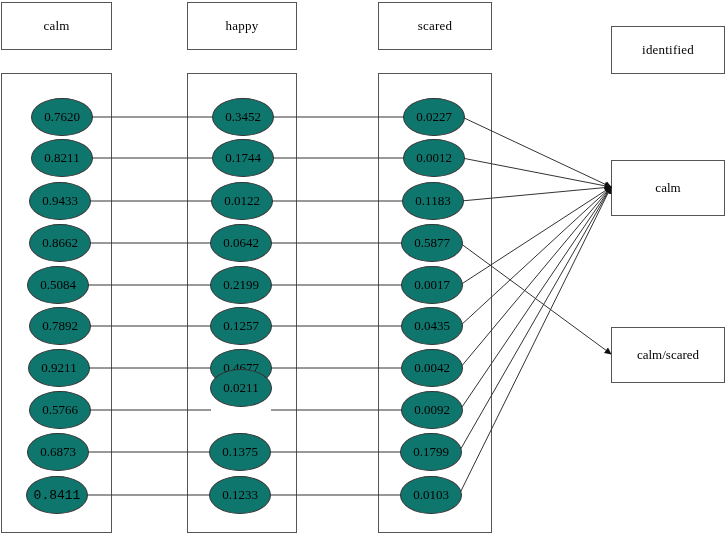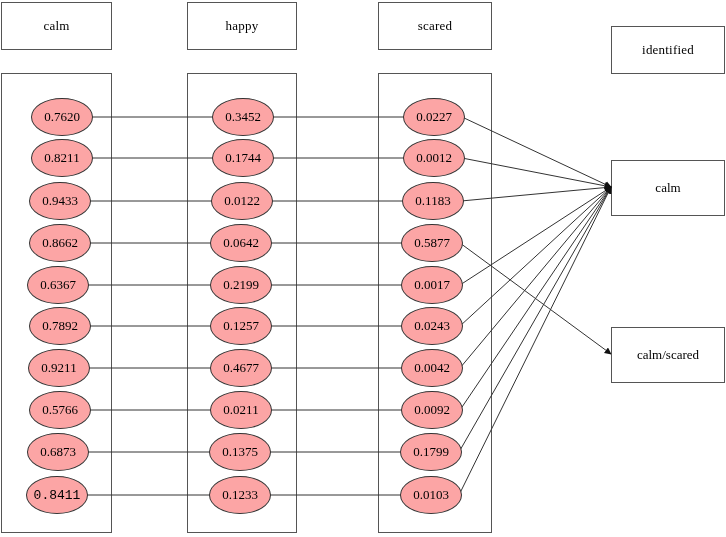--- a/index.html
+++ b/index.html
@@ -44,21 +44,21 @@
     font-size: 13px;
     color: #000000;
   }
   .node {
     position: absolute;
     box-sizing: border-box;
     width: 62px;
     height: 38px;
     border: 1px solid #333333;
     border-radius: 50%;
-    background: #fca5a5;
+    background: #0f766e;
     display: flex;
     align-items: center;
     justify-content: center;
     font-size: 13px;
     color: #000000;
     z-index: 4;
     white-space: nowrap;
   }
   #wires {
     position: absolute;
@@ -131,42 +131,42 @@
   <div id="colboxes">
       <div class="col-box" style="left: 1px; top: 73px; width: 111px; height: 460px;"></div>
       <div class="col-box" style="left: 187px; top: 73px; width: 110px; height: 460px;"></div>
       <div class="col-box" style="left: 378px; top: 73px; width: 114px; height: 460px;"></div>
     </div>
   <div id="nodes">
       <div class="node" style="left: 31px; top: 98px;">0.7620</div>
       <div class="node" style="left: 31px; top: 139px;">0.8211</div>
       <div class="node" style="left: 29px; top: 182px;">0.9433</div>
       <div class="node" style="left: 29px; top: 224px;">0.8662</div>
-      <div class="node" style="left: 27px; top: 266px;">0.6367</div>
+      <div class="node" style="left: 27px; top: 266px;">0.5084</div>
       <div class="node" style="left: 29px; top: 307px;">0.7892</div>
       <div class="node" style="left: 28px; top: 349px;">0.9211</div>
       <div class="node" style="left: 29px; top: 391px;">0.5766</div>
       <div class="node" style="left: 27px; top: 433px;">0.6873</div>
       <div class="node" style="left: 26px; top: 476px; font-family: Liberation Mono, monospace;">0.8411</div>
       <div class="node" style="left: 212px; top: 98px;">0.3452</div>
       <div class="node" style="left: 212px; top: 139px;">0.1744</div>
       <div class="node" style="left: 211px; top: 182px;">0.0122</div>
       <div class="node" style="left: 210px; top: 224px;">0.0642</div>
       <div class="node" style="left: 210px; top: 266px;">0.2199</div>
       <div class="node" style="left: 210px; top: 307px;">0.1257</div>
       <div class="node" style="left: 210px; top: 349px;">0.4677</div>
-      <div class="node" style="left: 210px; top: 391px;">0.0211</div>
+      <div class="node" style="left: 210px; top: 369px;">0.0211</div>
       <div class="node" style="left: 209px; top: 433px;">0.1375</div>
       <div class="node" style="left: 209px; top: 476px;">0.1233</div>
       <div class="node" style="left: 403px; top: 98px;">0.0227</div>
       <div class="node" style="left: 403px; top: 139px;">0.0012</div>
       <div class="node" style="left: 402px; top: 182px;">0.1183</div>
       <div class="node" style="left: 401px; top: 224px;">0.5877</div>
       <div class="node" style="left: 401px; top: 266px;">0.0017</div>
-      <div class="node" style="left: 401px; top: 307px;">0.0243</div>
+      <div class="node" style="left: 401px; top: 307px;">0.0435</div>
       <div class="node" style="left: 401px; top: 349px;">0.0042</div>
       <div class="node" style="left: 401px; top: 391px;">0.0092</div>
       <div class="node" style="left: 400px; top: 433px;">0.1799</div>
       <div class="node" style="left: 400px; top: 476px;">0.0103</div>
     </div>
   <div id="outputs">
       <div class="out-box" style="left: 611px; top: 160px; width: 114px; height: 56px;">calm</div>
       <div class="out-box" style="left: 611px; top: 327px; width: 114px; height: 56px;">calm/scared</div>
     </div>
 

